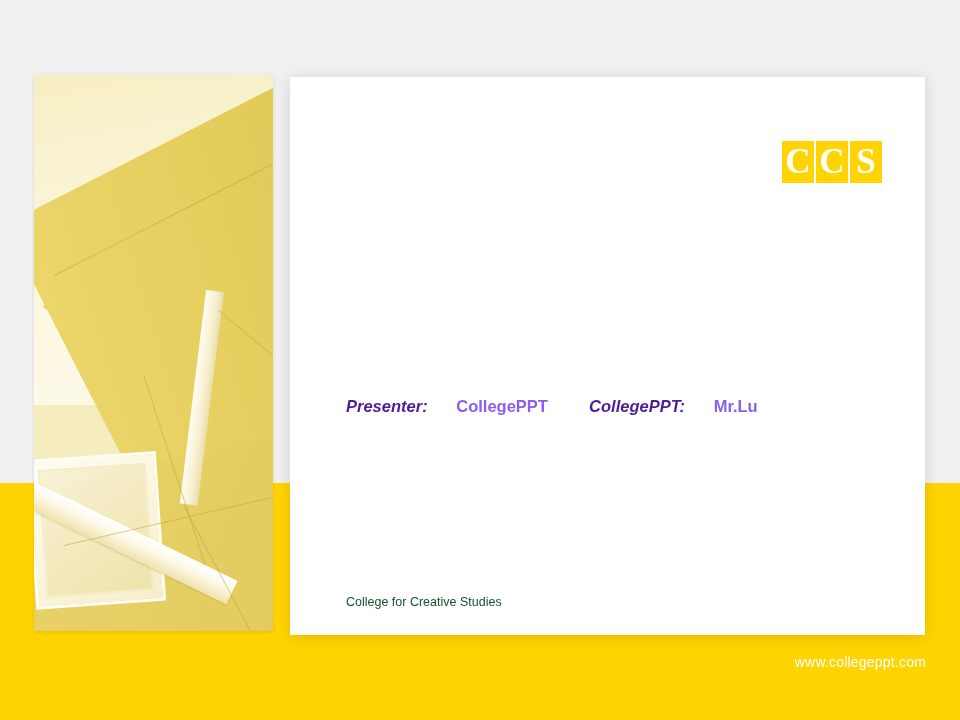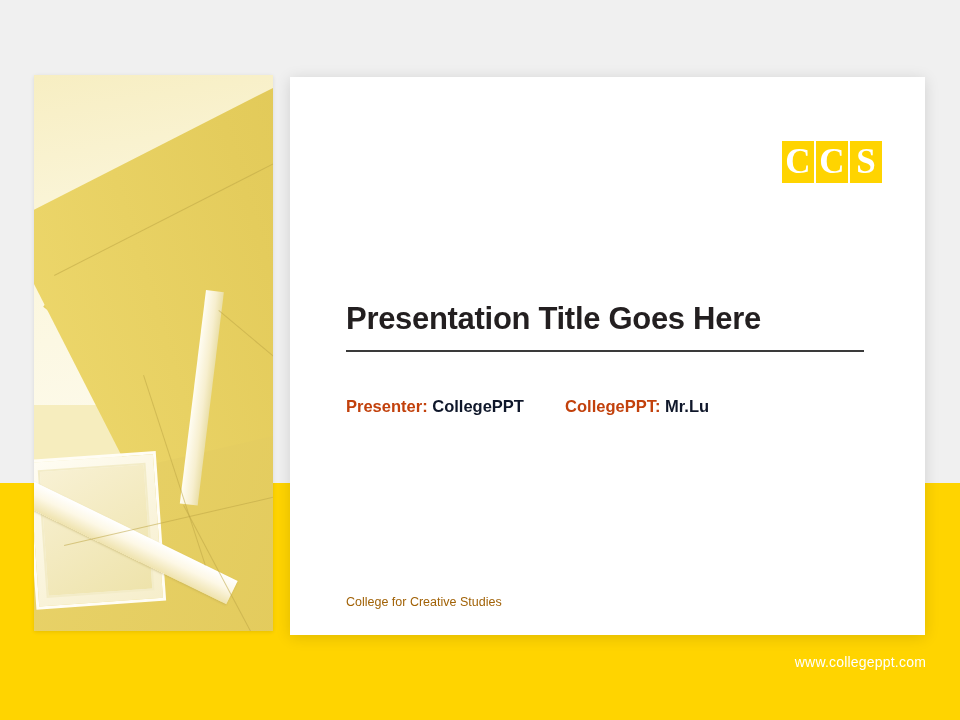--- a/index.html
+++ b/index.html
@@ -178,31 +178,31 @@
 
   
   #credits {
     position: absolute;
     left: 56px;
     top: 320px;
     font-size: 16.5px;
     font-weight: 700;
     white-space: nowrap;
   }
-  .credit-label { color: #c2410c; }
-  .credit-value { color: #0f172a; }
+  .credit-label { color: #4c1d95; font-style: italic; }
+  .credit-value { color: #8b5cf6; margin-left: 24px; }
   .credit-gap { display: inline-block; width: 32px; }
 
   
   #card-footer {
     position: absolute;
     left: 56px;
     bottom: 26px;
     font-size: 12.5px;
-    color: #a16207;
+    color: #14532d;
   }
 </style>
 </head>
 <body>
 
 <div id="yellow-band">
   <div id="site-url">www.collegeppt.com</div>
 </div>
 
 <div id="photo-panel">
@@ -225,24 +225,20 @@
 </div>
 
 <div id="slide-card">
 
   <div id="logo">
     <div class="logo-cell">C</div>
     <div class="logo-cell">C</div>
     <div class="logo-cell">S</div>
   </div>
 
-  <div id="title-block">
-    <h1 id="slide-title">Presentation Title Goes Here</h1>
-    <div id="title-rule"></div>
-  </div>
 
   <div id="credits">
     <span class="credit-label">Presenter:</span>
     <span class="credit-value">CollegePPT</span>
     <span class="credit-gap"></span>
     <span class="credit-label">CollegePPT:</span>
     <span class="credit-value">Mr.Lu</span>
   </div>
 
   <div id="card-footer">College for Creative Studies</div>

